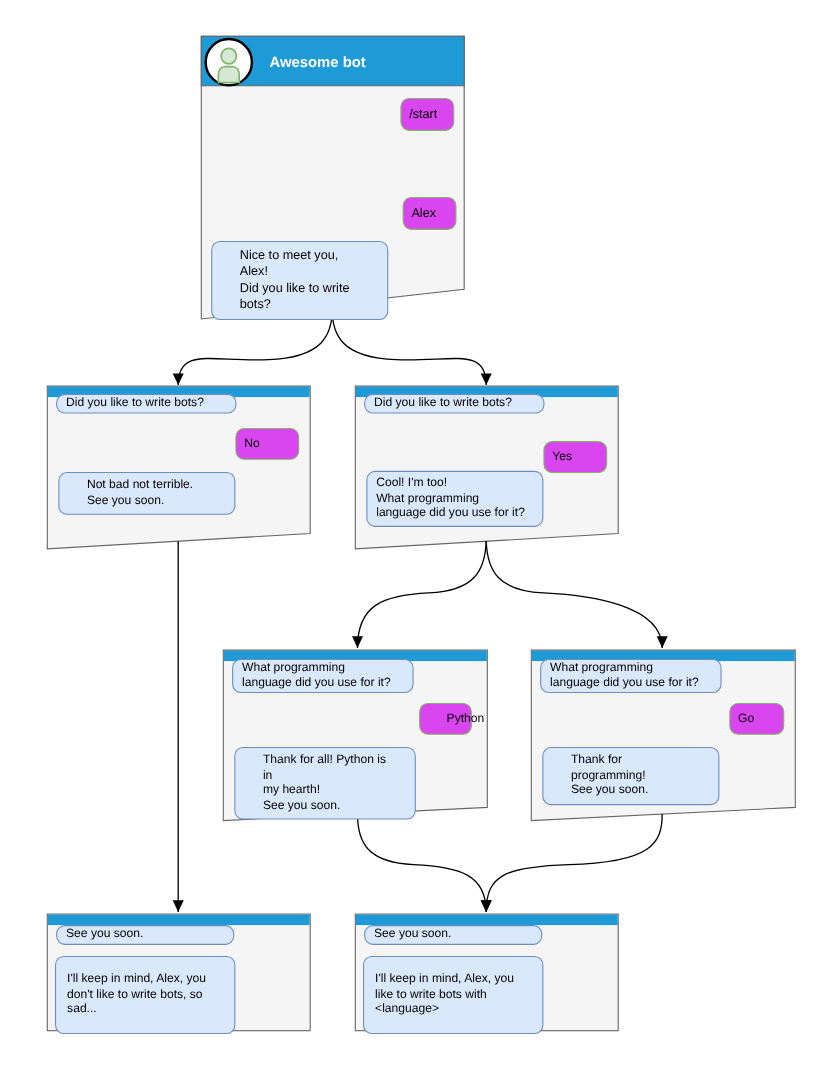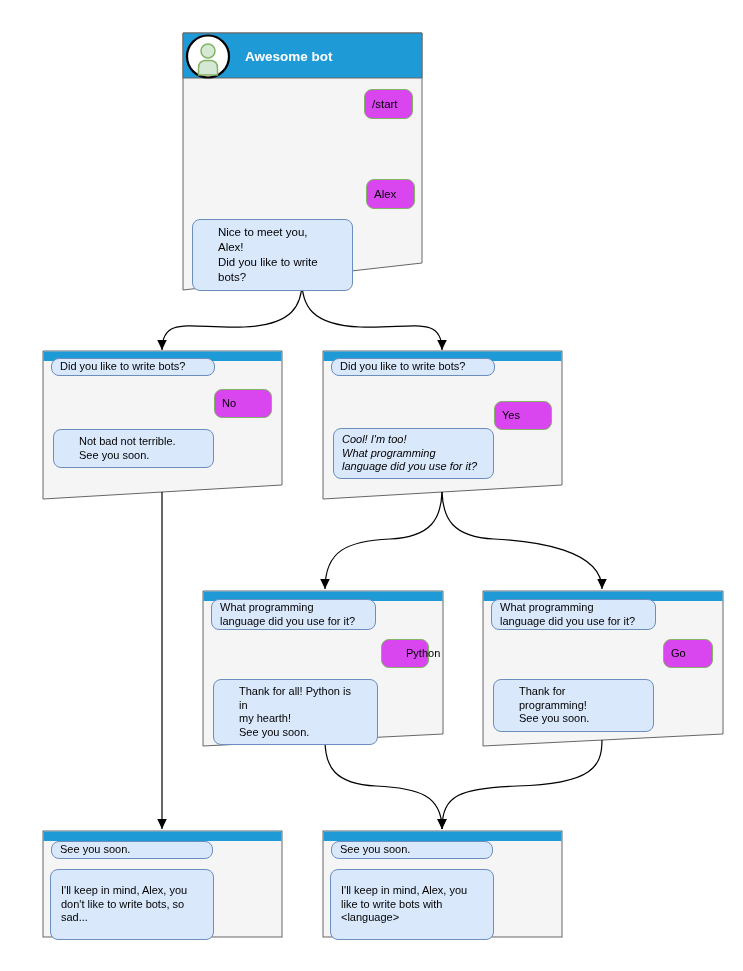--- a/index.html
+++ b/index.html
@@ -77,21 +77,21 @@
   <div class="window" style="left:31px;top:351px;width:239px;height:148px;">
     <div class="bubble bot p2" style="left:8px;top:7px;width:164px;">Did you like to write bots?</div>
     <div class="bubble user" style="right:10px;top:38px;width:58px;">No</div>
     <div class="bubble bot p5" style="left:10px;top:78px;width:161px;">Not bad not terrible.
 See you soon.</div>
   </div>
 
   <div class="window" style="left:311px;top:351px;width:239px;height:148px;">
     <div class="bubble bot p2" style="left:8px;top:7px;width:164px;">Did you like to write bots?</div>
     <div class="bubble user" style="right:10px;top:38px;width:58px;margin-top:12px;">Yes</div>
-    <div class="bubble bot p4" style="left:10px;top:77px;width:161px;font-style:italic;">Cool! I'm too!
+    <div class="bubble bot p4" style="left:10px;top:77px;width:161px;">Cool! I'm too!
 What programming
 language did you use for it?</div>
   </div>
 
   <div class="window" style="left:191px;top:591px;width:240px;height:155px;">
     <div class="bubble bot p2" style="left:8px;top:8px;width:165px;">What programming
 language did you use for it?</div>
     <div class="bubble user" style="right:14px;top:48px;width:48px;padding-left:24px;">Python</div>
     <div class="bubble bot p5" style="left:10px;top:88px;width:165px;">Thank for all! Python is in
 my hearth!

